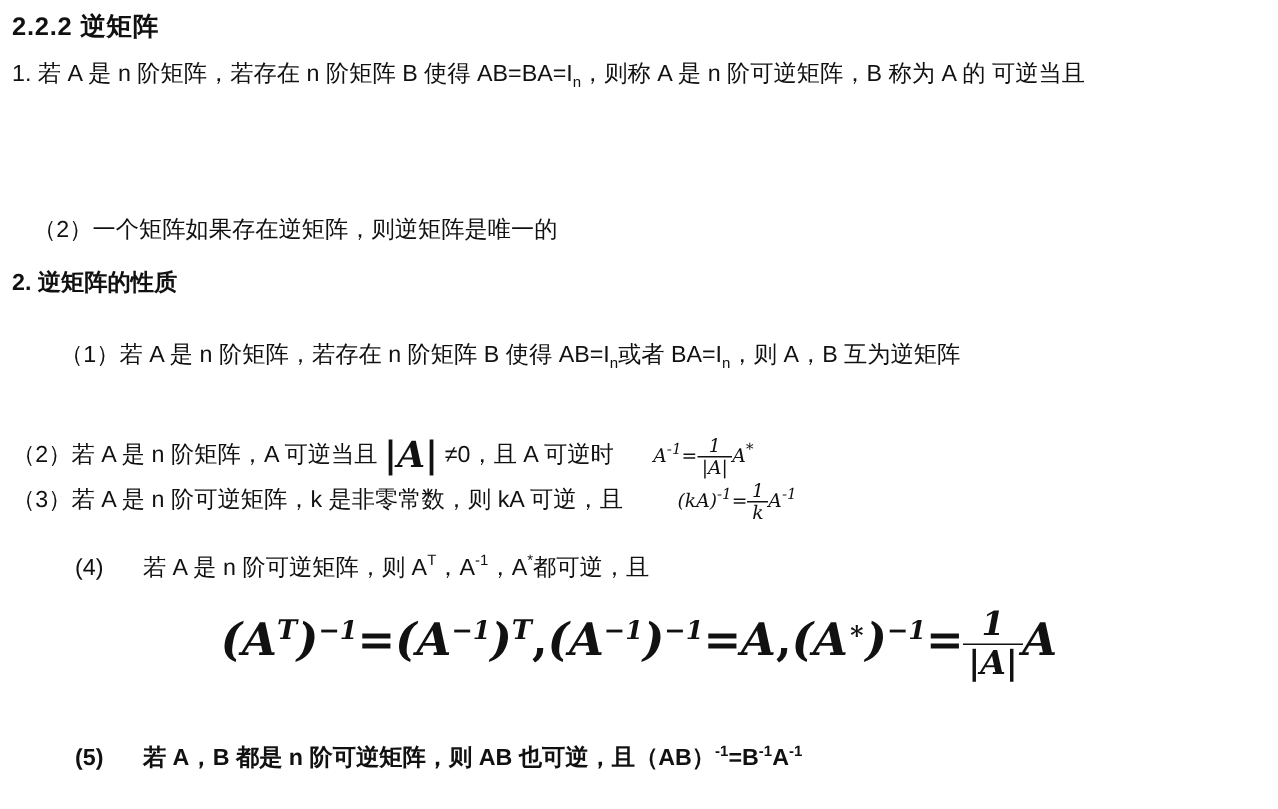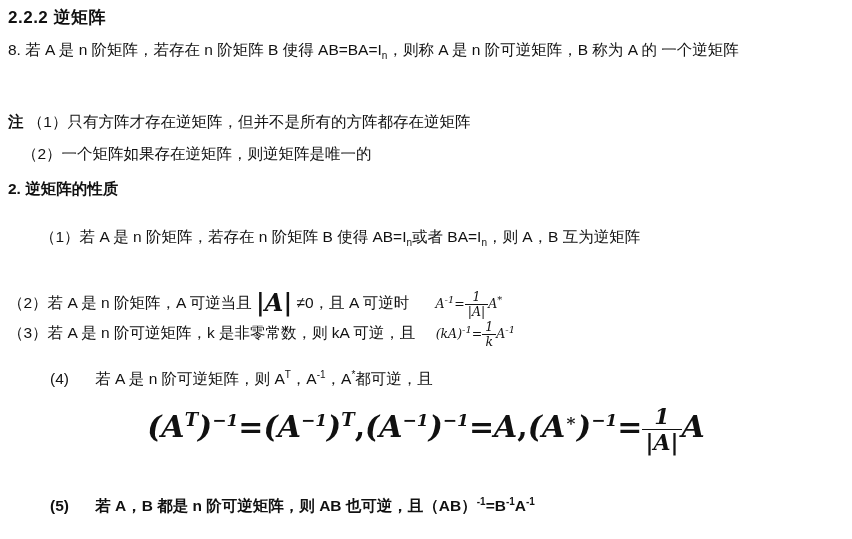--- a/index.html
+++ b/index.html
@@ -95,28 +95,24 @@
   }
 </style>
 </head>
 <body>
 
 <div class="page">
 
   <div class="heading">2.2.2 逆矩阵</div>
 
   <div class="line wrap" style="left:8px; top:38px;">
-    <span>8. 若 A 是 n 阶矩阵，若存在 n 阶矩阵 B 使得 AB=BA=I</span><sub>n</sub><span>，则称 A 是 n 阶可逆矩阵，B 称为 A 的</span>
-    <span>一个逆矩阵</span>
+    <span>1. 若 A 是 n 阶矩阵，若存在 n 阶矩阵 B 使得 AB=BA=I</span><sub>n</sub><span>，则称 A 是 n 阶可逆矩阵，B 称为 A 的</span>
+    <span>可逆当且</span>
   </div>
 
-  <div class="line" style="left:8px; top:110px;">
-    <span class="bold">注</span>
-    <span>（1）只有方阵才存在逆矩阵，但并不是所有的方阵都存在逆矩阵</span>
-  </div>
 
   <div class="line" style="left:22px; top:142px;">
     <span>（2）一个矩阵如果存在逆矩阵，则逆矩阵是唯一的</span>
   </div>
 
   <div class="line" style="left:8px; top:177px;font-weight:bold;">2. 逆矩阵的性质</div>
 
   <div class="line" style="left:8px; top:225px;margin-left:32px;">
     <span>（1）若 A 是 n 阶矩阵，若存在 n 阶矩阵 B 使得 AB=I</span><sub>n</sub><span>或者 BA=I</span><sub>n</sub><span>，则 A，B 互为逆矩阵</span>
   </div>
@@ -125,21 +121,21 @@
     <span>（2）若 A 是 n 阶矩阵，A 可逆当且</span>
     <span class="abs-bars">|A|</span>
     <span>≠0，且 A 可逆时</span>
     <span class="inline-formula" style="margin-left:22px;">
       <span>A</span><sup>-1</sup><span class="upright">=</span><span class="frac"><span class="num">1</span><span class="den">|A|</span></span><span>A</span><sup>*</sup>
     </span>
   </div>
 
   <div class="line" style="left:8px; top:320px;">
     <span>（3）若 A 是 n 阶可逆矩阵，k 是非零常数，则 kA 可逆，且</span>
-    <span class="inline-formula" style="margin-left:16px;">
+    <span class="inline-formula" style="margin-left:32px;">
       <span>(kA)</span><sup>-1</sup><span class="upright">=</span><span class="frac"><span class="num">1</span><span class="den">k</span></span><span>A</span><sup>-1</sup>
     </span>
   </div>
 
   <div class="line" style="left:50px; top:367px;">
     <span>(4)</span>
     <span style="display:inline-block; width:22px;"></span><span>若 A 是 n 阶可逆矩阵，则 A</span><sup>T</sup><span>，A</span><sup>-1</sup><span>，A</span><sup>*</sup><span>都可逆，且</span>
   </div>
 
   <div class="big-formula">

